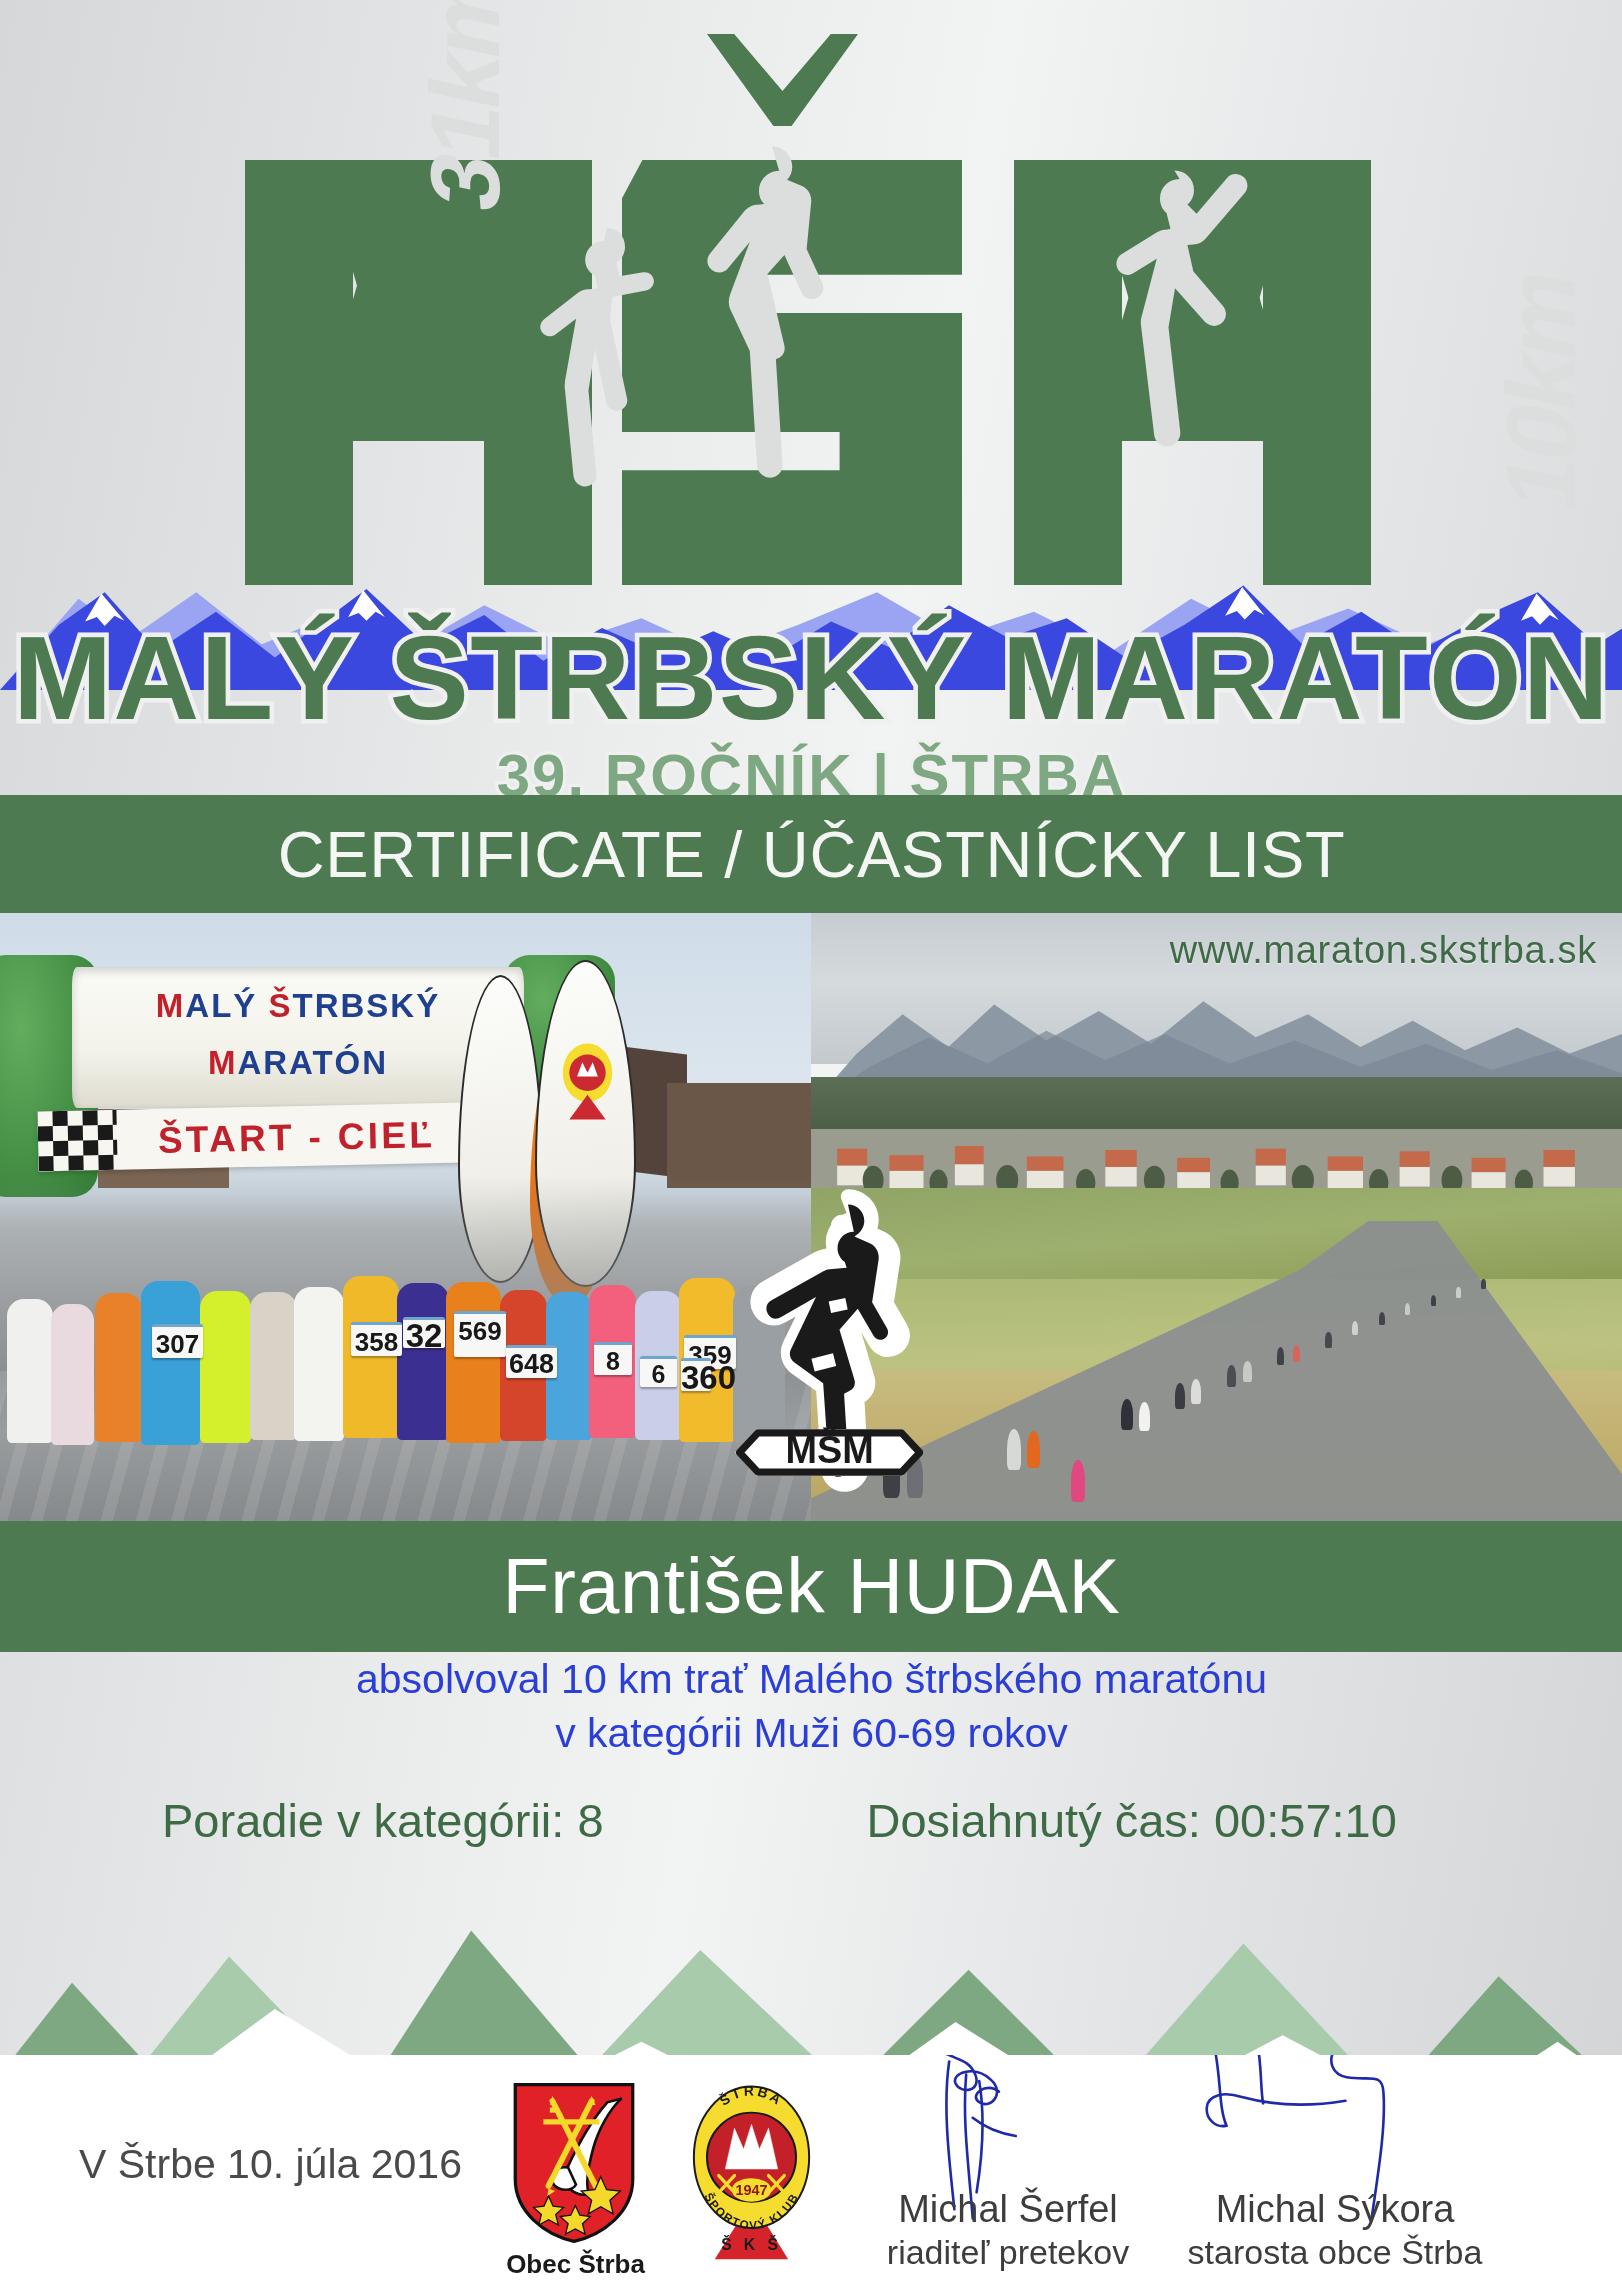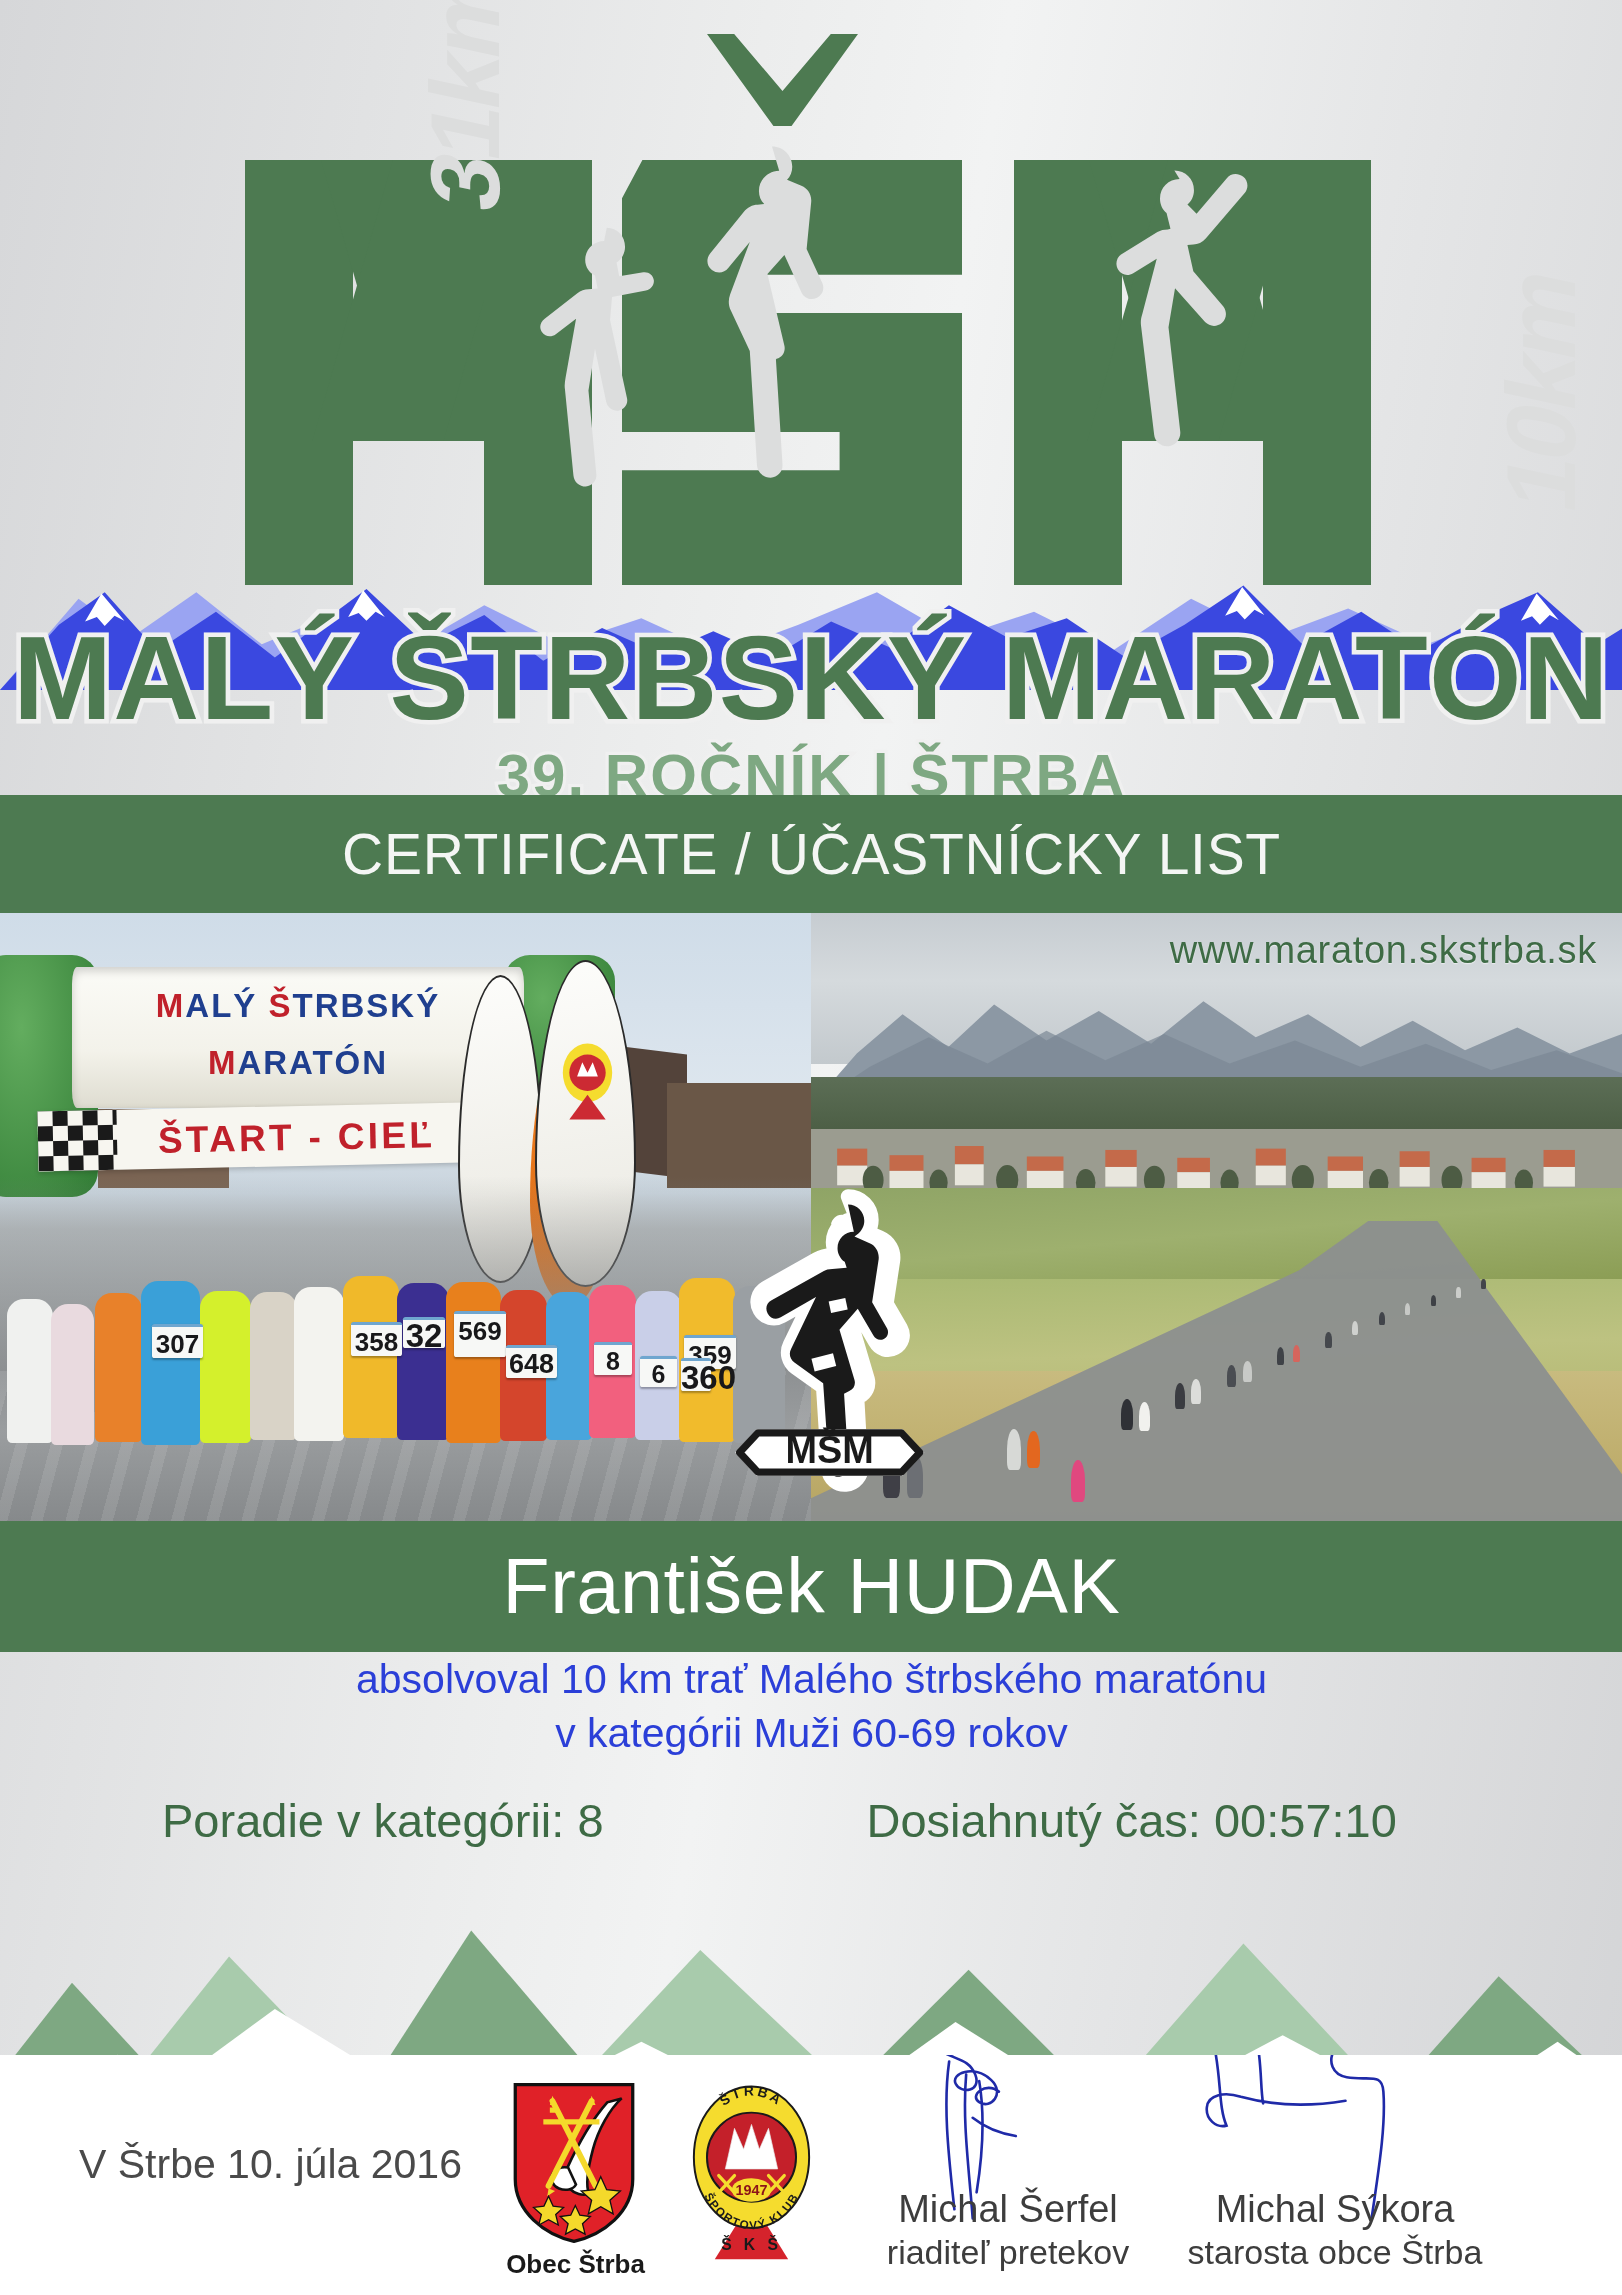--- a/index.html
+++ b/index.html
@@ -134,21 +134,21 @@
 
   
   .cert-banner {
     position: absolute; left: 0; top: 795px;
     width: 1623px; height: 118px;
     background: #4d7a51;
     display: flex; align-items: center; justify-content: center;
   }
   .cert-banner-text {
     color: #f4f6f4;
-    font-size: 57px;
+    font-size: 65px;
     font-weight: 400;
     letter-spacing: 0.7px;
     white-space: nowrap;
   }
 
   
   .photo-strip {
     position: absolute; left: 0; top: 913px;
     width: 1623px; height: 609px;
     display: flex;

